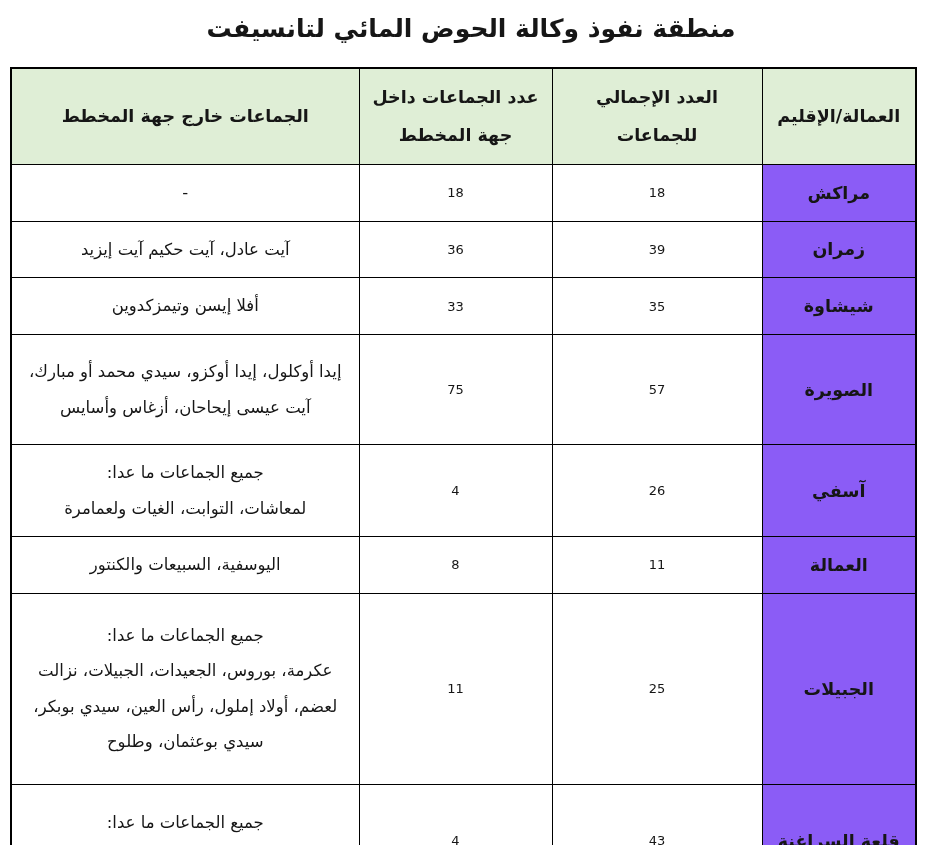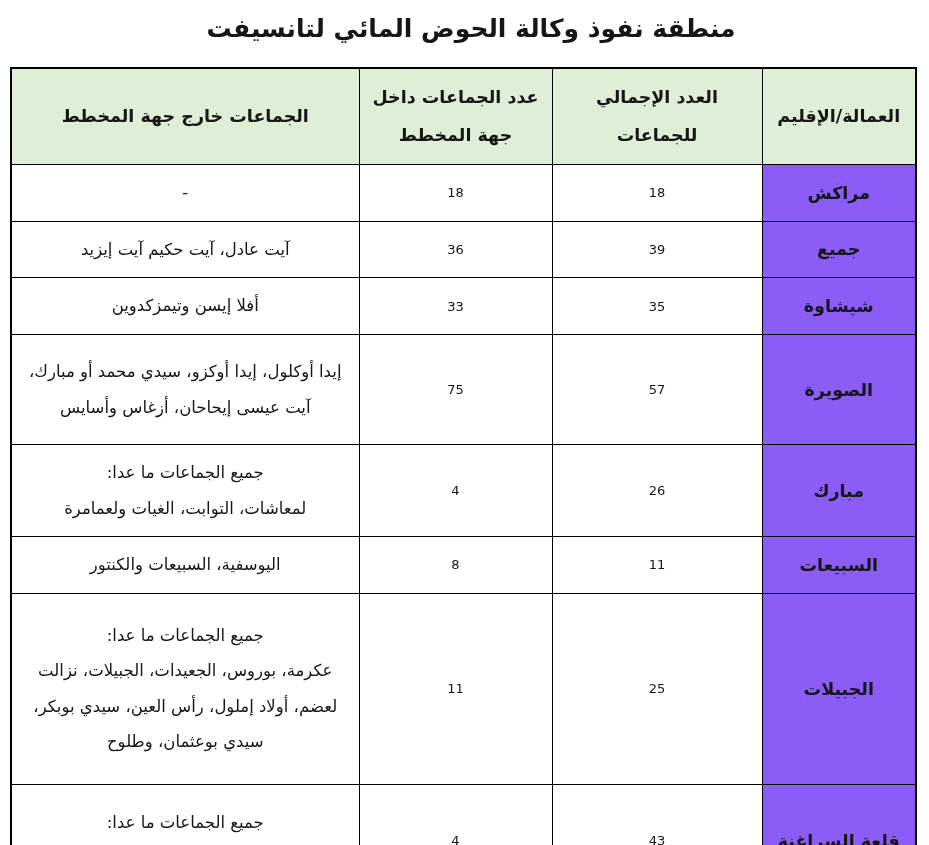--- a/index.html
+++ b/index.html
@@ -108,46 +108,46 @@
       </tr>
     </thead>
     <tbody>
       <tr class="hr-1">
         <td class="cell-province">مراكش</td>
         <td class="cell-num">18</td>
         <td class="cell-num">18</td>
         <td class="cell-outside">-</td>
       </tr>
       <tr class="hr-2">
-        <td class="cell-province">جميع</td>
+        <td class="cell-province">زمران</td>
         <td class="cell-num">39</td>
         <td class="cell-num">36</td>
         <td class="cell-outside">آيت عادل، آيت حكيم آيت إيزيد</td>
       </tr>
       <tr class="hr-3">
         <td class="cell-province">شيشاوة</td>
         <td class="cell-num">35</td>
         <td class="cell-num">33</td>
         <td class="cell-outside">أفلا إيسن وتيمزكدوين</td>
       </tr>
       <tr class="hr-4">
         <td class="cell-province">الصويرة</td>
         <td class="cell-num">57</td>
         <td class="cell-num">75</td>
         <td class="cell-outside">إيدا أوكلول، إيدا أوكزو، سيدي محمد أو مبارك، آيت عيسى إيحاحان، أزغاس وأسايس</td>
       </tr>
       <tr class="hr-5">
-        <td class="cell-province">مبارك</td>
+        <td class="cell-province">آسفي</td>
         <td class="cell-num">26</td>
         <td class="cell-num">4</td>
         <td class="cell-outside">جميع الجماعات ما عدا:
 لمعاشات، التوابت، الغيات ولعمامرة</td>
       </tr>
       <tr class="hr-6">
-        <td class="cell-province">السبيعات</td>
+        <td class="cell-province">العمالة</td>
         <td class="cell-num">11</td>
         <td class="cell-num">8</td>
         <td class="cell-outside">اليوسفية، السبيعات والكنتور</td>
       </tr>
       <tr class="hr-7">
         <td class="cell-province">الجبيلات</td>
         <td class="cell-num">25</td>
         <td class="cell-num">11</td>
         <td class="cell-outside">جميع الجماعات ما عدا:
 عكرمة، بوروس، الجعيدات، الجبيلات، نزالت لعضم، أولاد إملول، رأس العين، سيدي بوبكر، سيدي بوعثمان، وطلوح</td>

